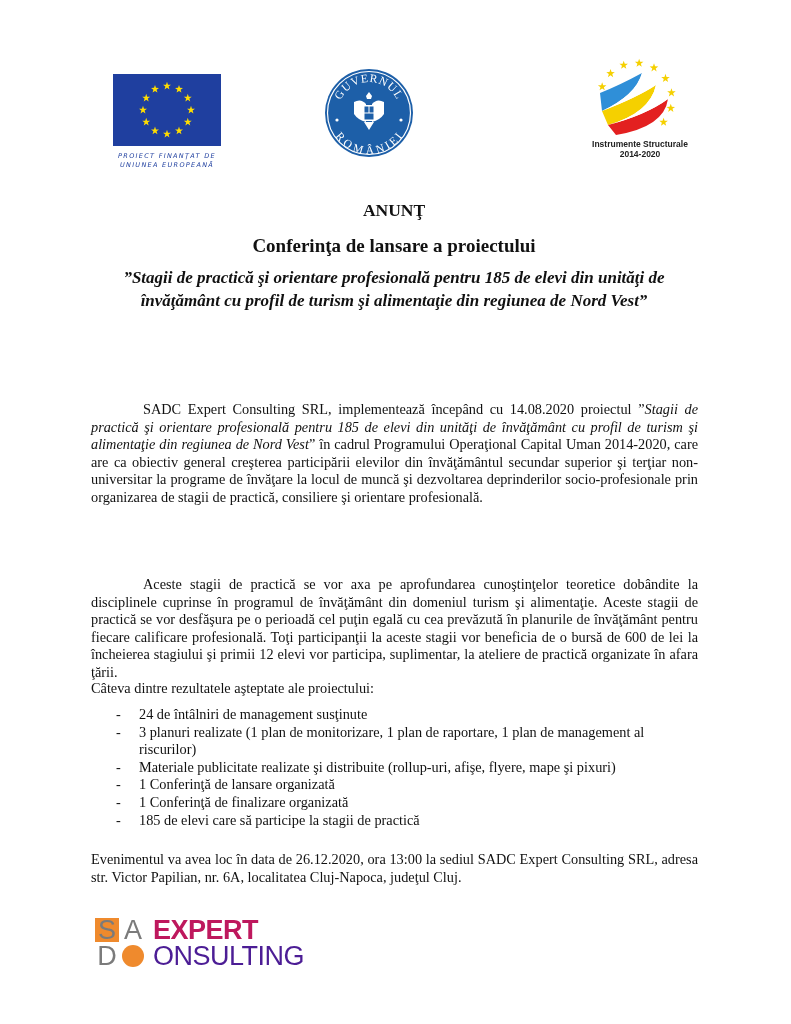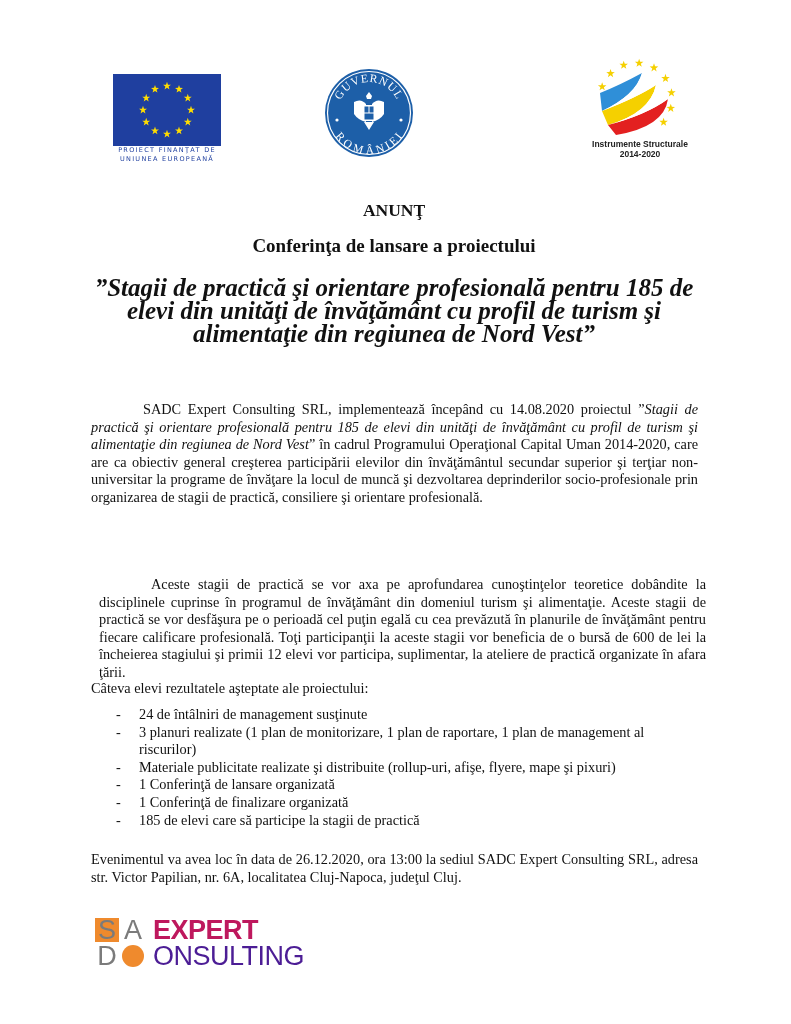--- a/index.html
+++ b/index.html
@@ -4,37 +4,37 @@
 <style>
   html, body { margin: 0; padding: 0; background: #ffffff; }
   body { width: 791px; height: 1024px; position: relative; overflow: hidden;
          font-family: "Liberation Serif", "DejaVu Serif", serif; color: #111; }
   .abs { position: absolute; }
 
   
   #eu-logo { left: 113px; top: 74px; width: 108px; height: 90px; }
   #eu-flag { width: 108px; height: 72px; background: #1f3f9f; position: relative; }
   #eu-caption { font-family: "DejaVu Sans", sans-serif; font-size: 6.5px; letter-spacing: 1.3px;
-                color: #1f3f9f; text-align: center; line-height: 9px; margin-top: 0; white-space: nowrap; }
+                color: #1f3f9f; text-align: center; line-height: 9px; margin-top: 6px; white-space: nowrap; font-style: italic; }
   #gov-logo { left: 324px; top: 68px; width: 90px; height: 90px; }
   #is-logo { left: 580px; top: 55px; width: 120px; height: 112px; }
   #is-caption { font-family: "Liberation Sans", sans-serif; font-size: 8.5px; font-weight: bold;
                 color: #222; text-align: center; line-height: 10px; position: absolute; left: 0; width: 120px; top: 84px; }
 
   
   .h-center { left: 91px; width: 606px; text-align: center; font-weight: bold; }
   #title-anunt { top: 200px; font-size: 17.5px; }
   #title-conf { top: 235px; font-size: 19px; }
-  #title-project { top: 276px; font-size: 25px; font-style: italic; line-height: 23px; }
+  #title-project { top: 266px; font-size: 17px; font-style: italic; line-height: 23px; }
 
   
   .para { left: 91px; width: 607px; font-size: 14.3px; line-height: 17.6px; text-align: justify; }
   .indent { text-indent: 52px; }
   #para1 { top: 401px; }
-  #para2 { top: 576px; margin-left: 8px; }
+  #para2 { top: 576px; }
   #results-intro { top: 680px; }
   #results-list { left: 91px; width: 607px; top: 706px; margin: 0; padding: 0; list-style: none;
                   font-size: 14.3px; line-height: 17.6px; }
   #results-list li { position: relative; padding-left: 48px; }
   #results-list li .dash { position: absolute; left: 25px; top: 0; }
   #para-event { top: 851px; }
 
   
   #sadc-logo { left: 95px; top: 918px; width: 210px; height: 52px; font-family: "Liberation Sans", sans-serif; }
   .sq { position: absolute; width: 24px; height: 24px; font-size: 27px; line-height: 24px; text-align: center; font-weight: normal; }
@@ -123,21 +123,21 @@
 </div>
 
 <div id="title-anunt" class="abs h-center">ANUNŢ</div>
 <div id="title-conf" class="abs h-center">Conferinţa de lansare a proiectului</div>
 <div id="title-project" class="abs h-center">”Stagii de practică şi orientare profesională pentru 185 de elevi din unităţi de învăţământ cu profil de turism şi alimentaţie din regiunea de Nord Vest”</div>
 
 <div id="para1" class="abs para indent"><span>SADC Expert Consulting SRL, implementează începând cu 14.08.2020 proiectul ”</span><i>Stagii de practică şi orientare profesională pentru 185 de elevi din unităţi de învăţământ cu profil de turism şi alimentaţie din regiunea de Nord Vest</i><span>” în cadrul Programului Operaţional Capital Uman 2014-2020, care are ca obiectiv general creşterea participării elevilor din învăţământul secundar superior şi terţiar non-universitar la programe de învăţare la locul de muncă şi dezvoltarea deprinderilor socio-profesionale prin organizarea de stagii de practică, consiliere şi orientare profesională.</span></div>
 
 <div id="para2" class="abs para indent">Aceste stagii de practică se vor axa pe aprofundarea cunoştinţelor teoretice dobândite la disciplinele cuprinse în programul de învăţământ din domeniul turism şi alimentaţie. Aceste stagii de practică se vor desfăşura pe o perioadă cel puţin egală cu cea prevăzută în planurile de învăţământ pentru fiecare calificare profesională. Toţi participanţii la aceste stagii vor beneficia de o bursă de 600 de lei la încheierea stagiului şi primii 12 elevi vor participa, suplimentar, la ateliere de practică organizate în afara ţării.</div>
 
-<div id="results-intro" class="abs para">Câteva elevi rezultatele aşteptate ale proiectului:</div>
+<div id="results-intro" class="abs para">Câteva dintre rezultatele aşteptate ale proiectului:</div>
 <ul id="results-list" class="abs">
     <li><span class="dash">-</span><span>24 de întâlniri de management susţinute</span></li>
     <li><span class="dash">-</span><span>3 planuri realizate (1 plan de monitorizare, 1 plan de raportare, 1 plan de management al riscurilor)</span></li>
     <li><span class="dash">-</span><span>Materiale publicitate realizate şi distribuite (rollup-uri, afişe, flyere, mape şi pixuri)</span></li>
     <li><span class="dash">-</span><span>1 Conferinţă de lansare organizată</span></li>
     <li><span class="dash">-</span><span>1 Conferinţă de finalizare organizată</span></li>
     <li><span class="dash">-</span><span>185 de elevi care să participe la stagii de practică</span></li>
   </ul>
 
 <div id="para-event" class="abs para">Evenimentul va avea loc în data de 26.12.2020, ora 13:00 la sediul SADC Expert Consulting SRL, adresa str. Victor Papilian, nr. 6A, localitatea Cluj-Napoca, judeţul Cluj.</div>

